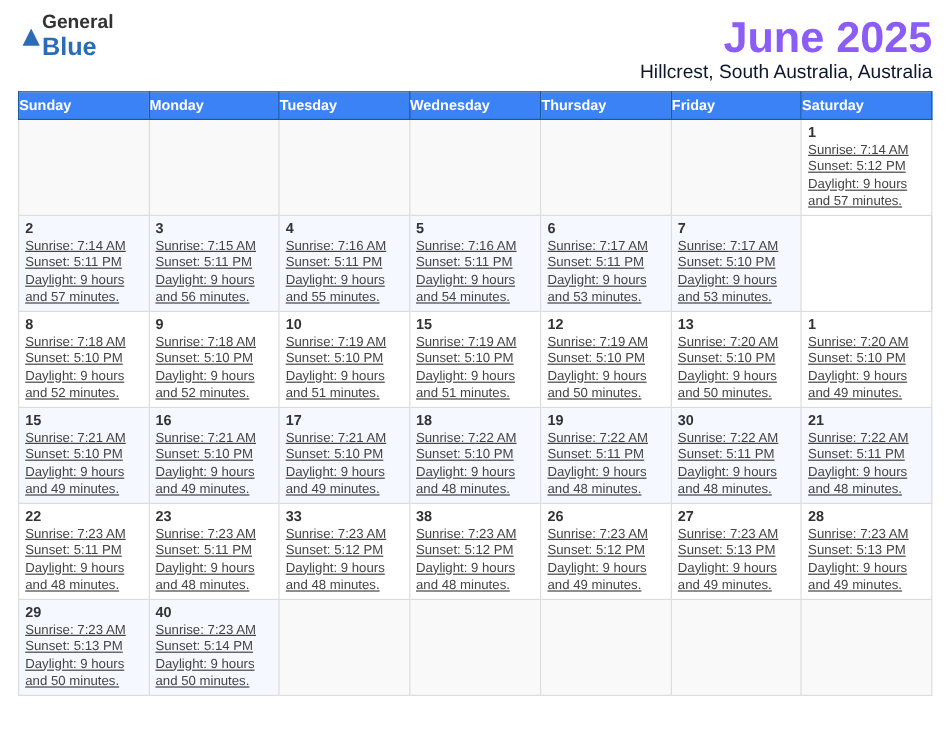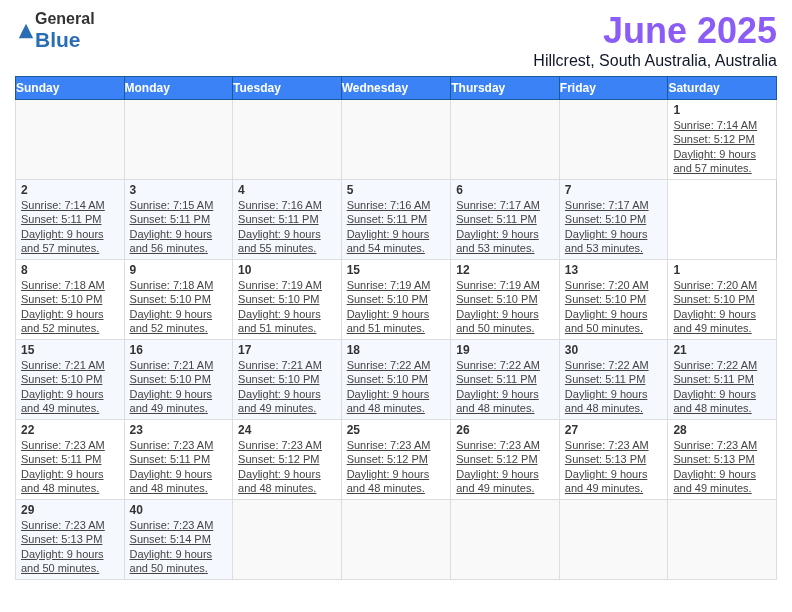--- a/index.html
+++ b/index.html
@@ -166,22 +166,22 @@
           <td><span class="day-number">16</span><span class="day-info">Sunrise: 7:21 AM<br>Sunset: 5:10 PM<br>Daylight: 9 hours<br>and 49 minutes.</span></td>
           <td><span class="day-number">17</span><span class="day-info">Sunrise: 7:21 AM<br>Sunset: 5:10 PM<br>Daylight: 9 hours<br>and 49 minutes.</span></td>
           <td><span class="day-number">18</span><span class="day-info">Sunrise: 7:22 AM<br>Sunset: 5:10 PM<br>Daylight: 9 hours<br>and 48 minutes.</span></td>
           <td><span class="day-number">19</span><span class="day-info">Sunrise: 7:22 AM<br>Sunset: 5:11 PM<br>Daylight: 9 hours<br>and 48 minutes.</span></td>
           <td><span class="day-number">30</span><span class="day-info">Sunrise: 7:22 AM<br>Sunset: 5:11 PM<br>Daylight: 9 hours<br>and 48 minutes.</span></td>
           <td><span class="day-number">21</span><span class="day-info">Sunrise: 7:22 AM<br>Sunset: 5:11 PM<br>Daylight: 9 hours<br>and 48 minutes.</span></td>
         </tr>
         <tr>
           <td><span class="day-number">22</span><span class="day-info">Sunrise: 7:23 AM<br>Sunset: 5:11 PM<br>Daylight: 9 hours<br>and 48 minutes.</span></td>
           <td><span class="day-number">23</span><span class="day-info">Sunrise: 7:23 AM<br>Sunset: 5:11 PM<br>Daylight: 9 hours<br>and 48 minutes.</span></td>
-          <td><span class="day-number">24</span><span class="day-info">Sunrise: 7:23 AM<br>Sunset: 5:12 PM<br>Daylight: 9 hours<br>and 48 minutes.</span></td>
-          <td><span class="day-number">25</span><span class="day-info">Sunrise: 7:23 AM<br>Sunset: 5:12 PM<br>Daylight: 9 hours<br>and 48 minutes.</span></td>
+          <td><span class="day-number">33</span><span class="day-info">Sunrise: 7:23 AM<br>Sunset: 5:12 PM<br>Daylight: 9 hours<br>and 48 minutes.</span></td>
+          <td><span class="day-number">38</span><span class="day-info">Sunrise: 7:23 AM<br>Sunset: 5:12 PM<br>Daylight: 9 hours<br>and 48 minutes.</span></td>
           <td><span class="day-number">26</span><span class="day-info">Sunrise: 7:23 AM<br>Sunset: 5:12 PM<br>Daylight: 9 hours<br>and 49 minutes.</span></td>
           <td><span class="day-number">27</span><span class="day-info">Sunrise: 7:23 AM<br>Sunset: 5:13 PM<br>Daylight: 9 hours<br>and 49 minutes.</span></td>
           <td><span class="day-number">28</span><span class="day-info">Sunrise: 7:23 AM<br>Sunset: 5:13 PM<br>Daylight: 9 hours<br>and 49 minutes.</span></td>
         </tr>
         <tr>
           <td><span class="day-number">29</span><span class="day-info">Sunrise: 7:23 AM<br>Sunset: 5:13 PM<br>Daylight: 9 hours<br>and 50 minutes.</span></td>
           <td><span class="day-number">40</span><span class="day-info">Sunrise: 7:23 AM<br>Sunset: 5:14 PM<br>Daylight: 9 hours<br>and 50 minutes.</span></td>
           <td class="empty-cell"></td>
           <td class="empty-cell"></td>
           <td class="empty-cell"></td>

